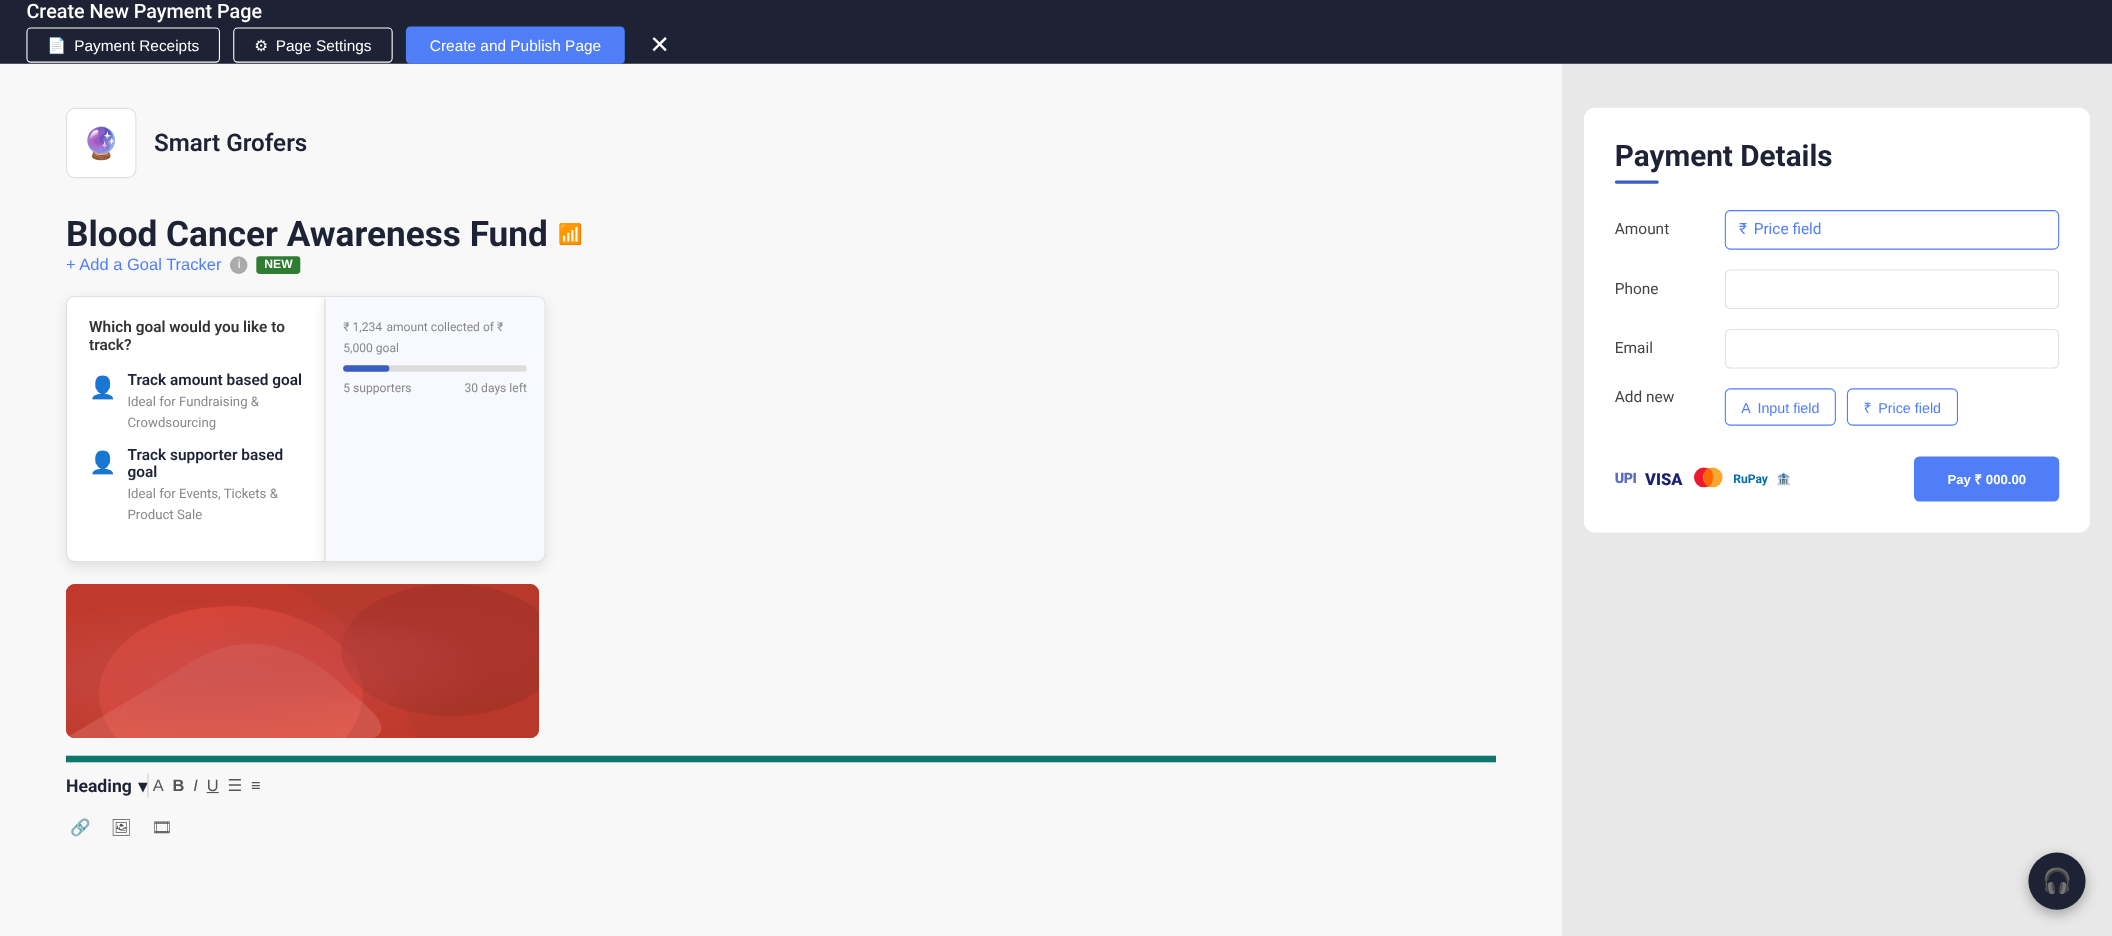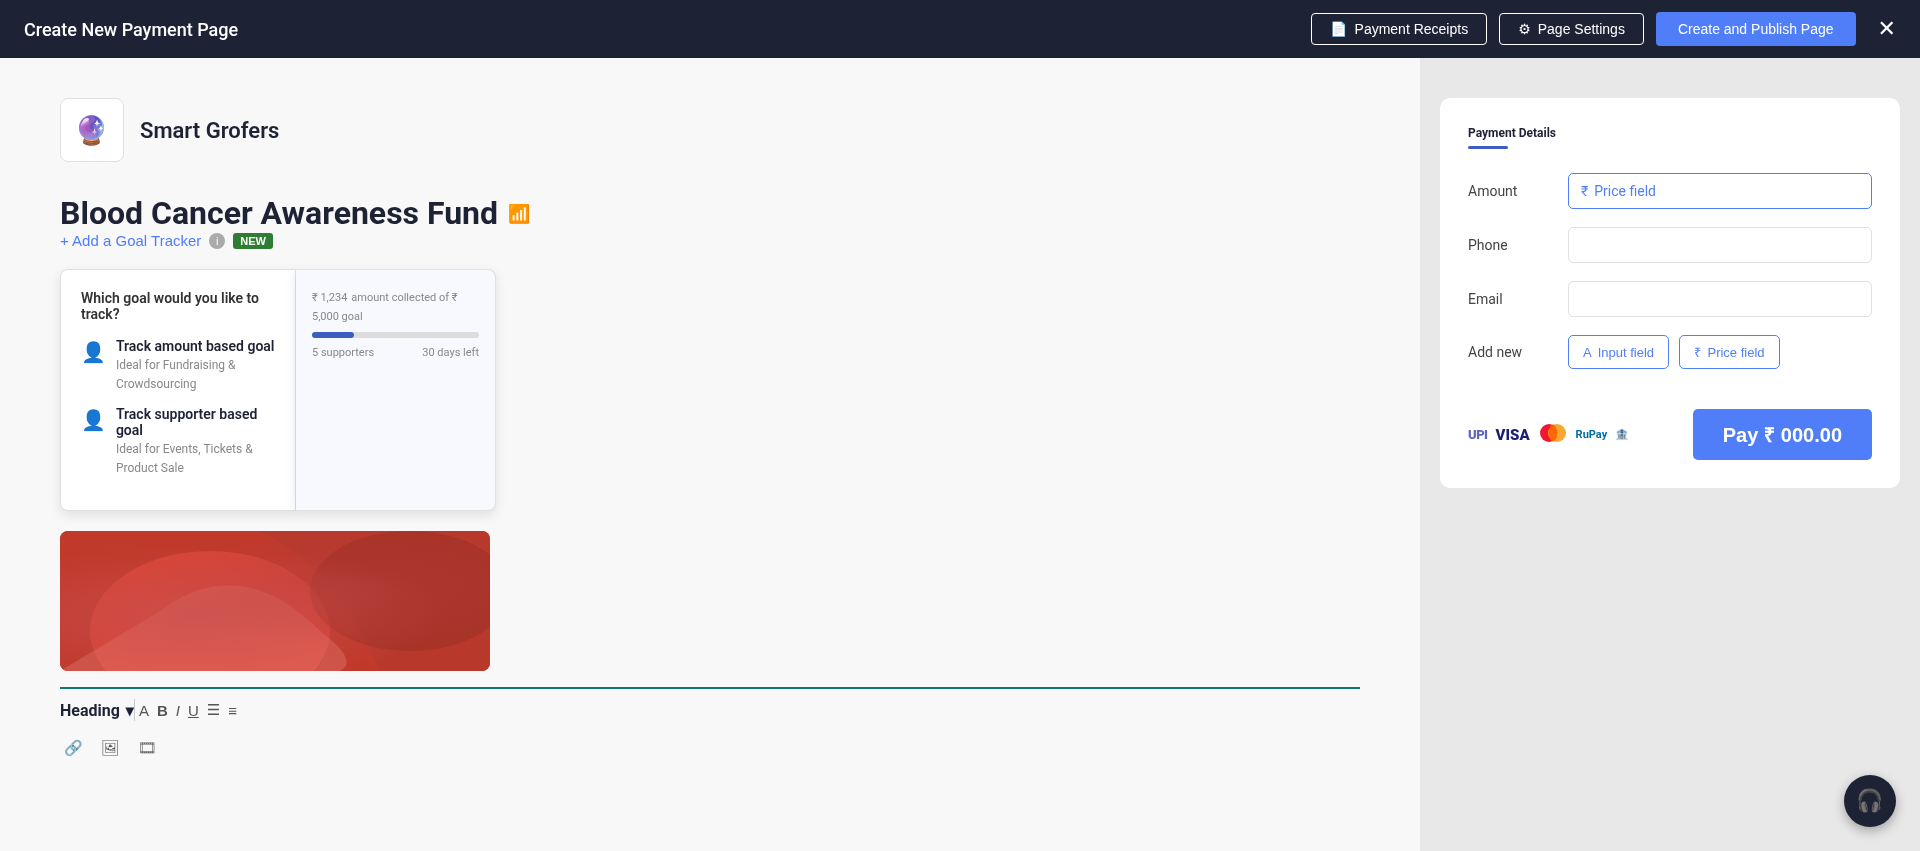--- a/index.html
+++ b/index.html
@@ -2,24 +2,24 @@
 <html><head>
   <meta charset="utf-8">
   <style>
     * { box-sizing: border-box; margin: 0; padding: 0; }
     body { font-family: -apple-system, BlinkMacSystemFont, 'Segoe UI', Roboto, sans-serif; background: #f0f0f0; color: #333; }
 
     
     .header {
       background: #1e2235;
       display: flex;
-      align-items: center;
       padding: 0 24px;
       height: 58px;
       justify-content: space-between;
+      flex-direction: column;
     }
     .header-title {
       color: #fff;
       font-size: 18px;
       font-weight: 500;
     }
     .header-actions {
       display: flex;
       align-items: center;
       gap: 12px;
@@ -257,21 +257,21 @@
       background: 
         radial-gradient(ellipse at 30% 60%, rgba(200,80,80,0.7) 0%, transparent 60%),
         radial-gradient(ellipse at 70% 40%, rgba(180,60,60,0.5) 0%, transparent 50%);
     }
 
     
     .toolbar {
       display: flex;
       align-items: center;
       padding: 10px 0;
-      border-top: 2px solid #0f766e;
+      border-top: 6px solid #0f766e;
     }
     .toolbar-heading {
       display: flex;
       align-items: center;
       gap: 6px;
       font-size: 16px;
       font-weight: 700;
       color: #1e2235;
     }
     .toolbar-sep {
@@ -298,21 +298,21 @@
     
     .payment-card {
       background: #fff;
       border-radius: 10px;
       padding: 28px;
       width: 100%;
       max-width: 460px;
       margin-top: 20px;
     }
     .payment-title {
-      font-size: 12px;
+      font-size: 27px;
       font-weight: 700;
       color: #1e2235;
       margin-bottom: 6px;
     }
     .payment-underline {
       width: 40px;
       height: 3px;
       background: #3b5fc0;
       border-radius: 2px;
       margin-bottom: 24px;
@@ -343,22 +343,21 @@
       border-radius: 5px;
       padding: 9px 12px;
       font-size: 14px;
       color: #4f7ef8;
       display: flex;
       align-items: center;
       gap: 6px;
     }
     .add-new-row {
       display: flex;
-      align-items: center;
-      margin-bottom: 40px;
+      margin-bottom: 28px;
     }
     .add-new-label {
       width: 100px;
       font-size: 14px;
       color: #444;
       flex-shrink: 0;
     }
     .add-new-buttons {
       display: flex;
       gap: 10px;
@@ -387,21 +386,21 @@
       display: flex;
       align-items: center;
       gap: 8px;
     }
     .pay-btn {
       background: #4f7ef8;
       color: #fff;
       border: none;
       border-radius: 5px;
       padding: 12px 30px;
-      font-size: 20px;
+      font-size: 12px;
       font-weight: 600;
       cursor: pointer;
       text-align: right;
     }
 
     
     .help-btn {
       position: fixed;
       bottom: 24px;
       right: 24px;

